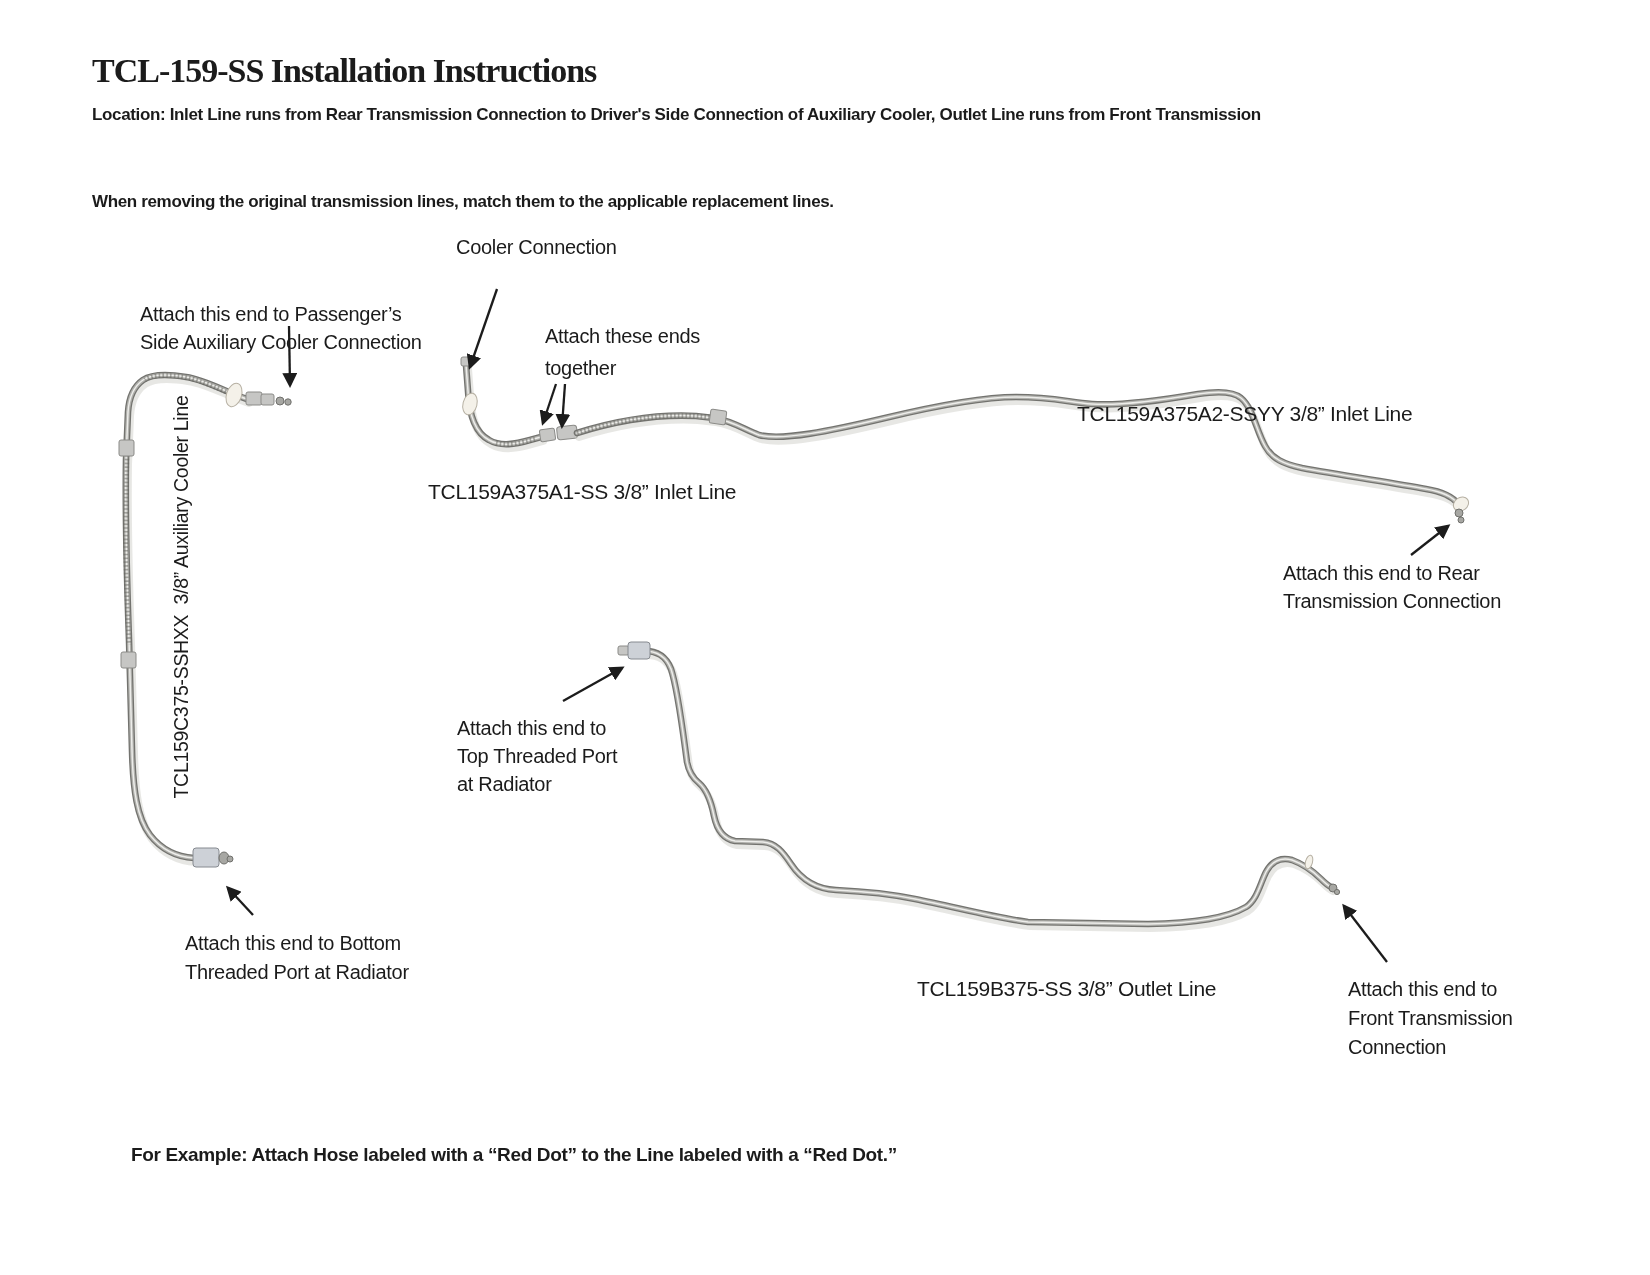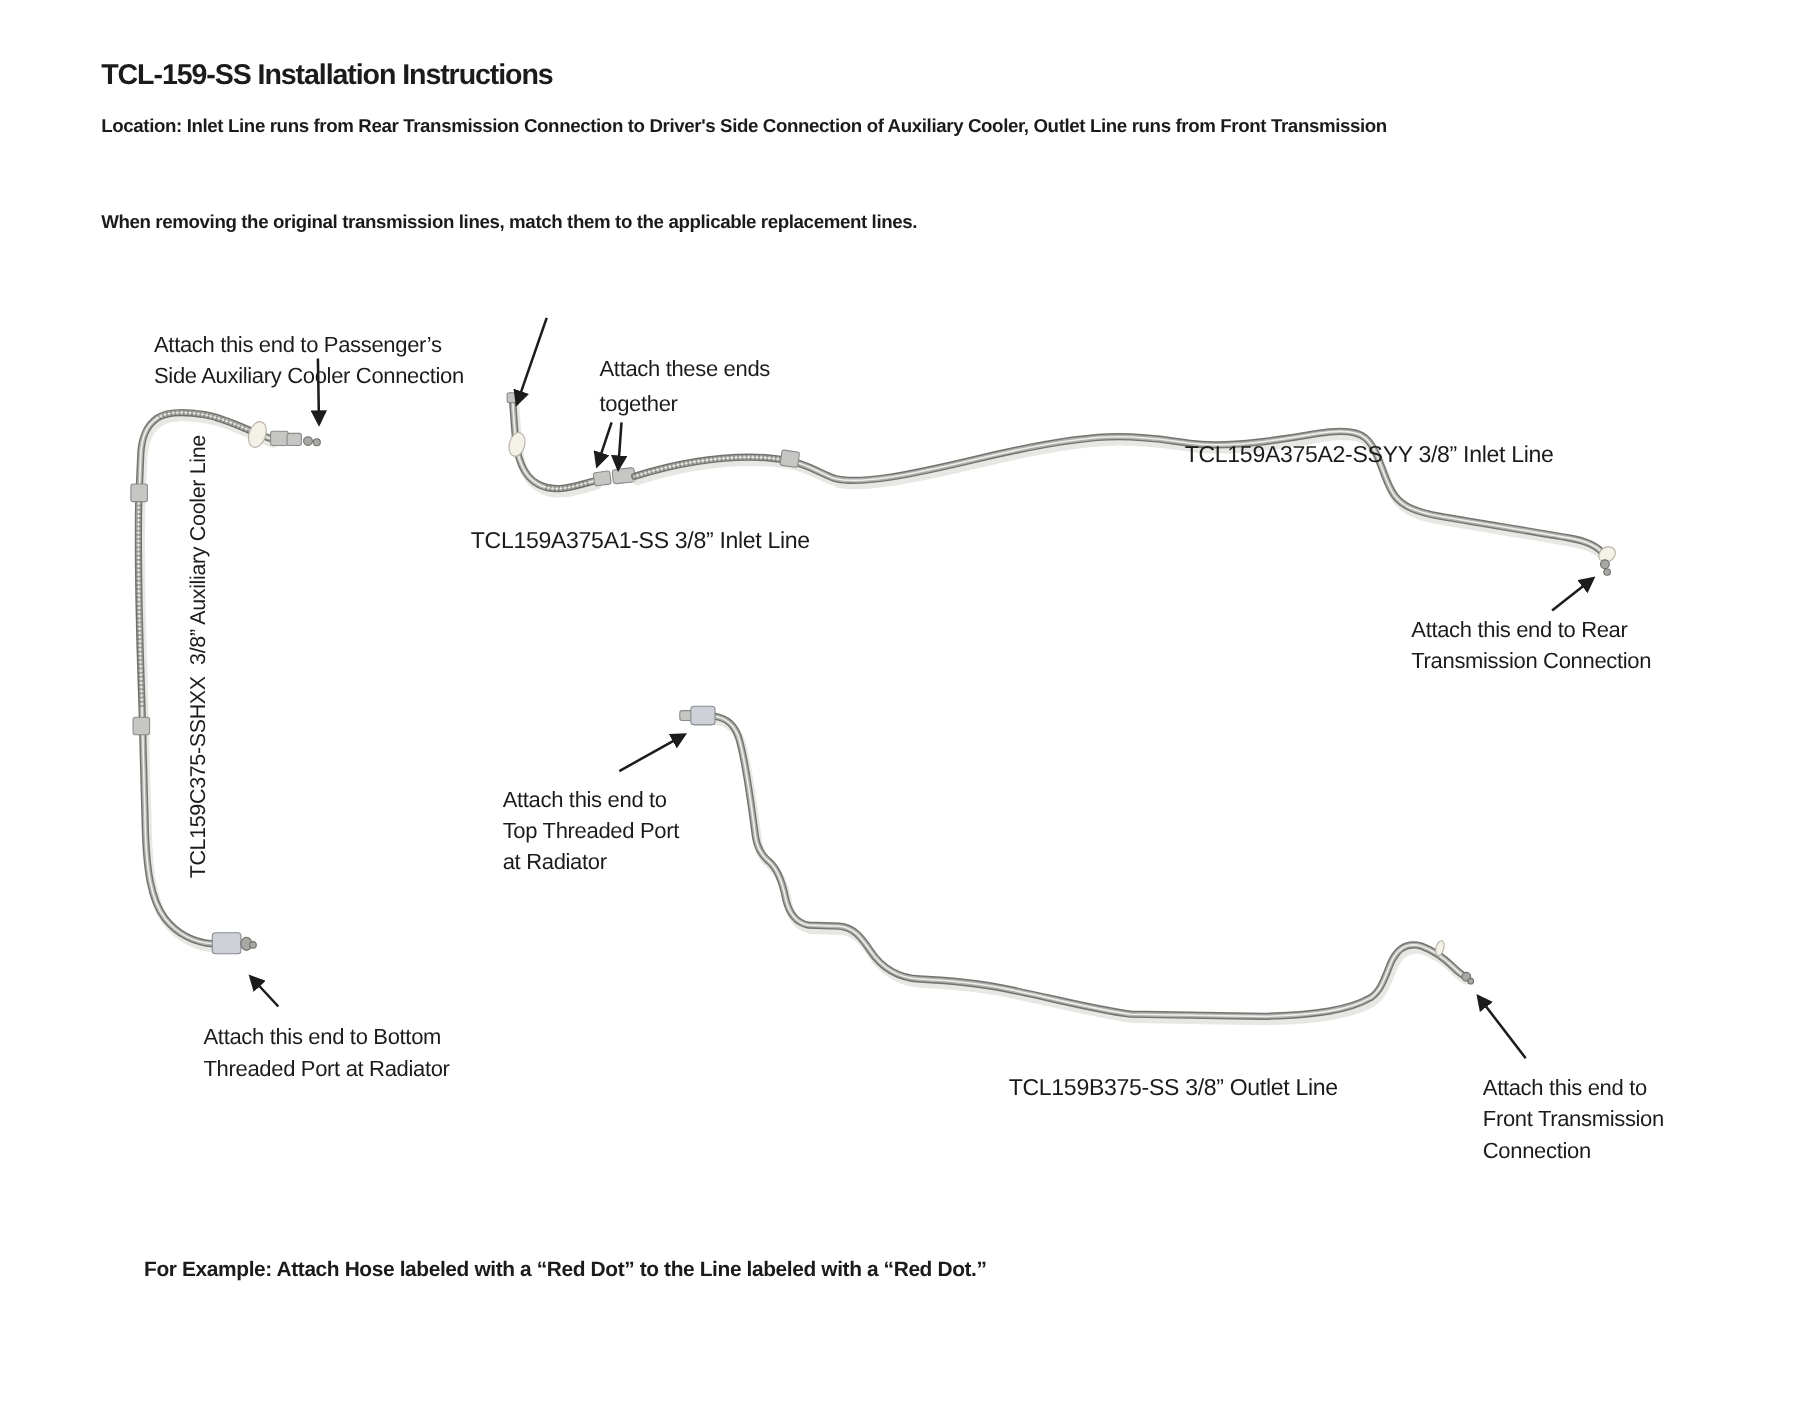--- a/index.html
+++ b/index.html
@@ -1,21 +1,21 @@
 <!DOCTYPE html>
 <html><head>
 <meta charset="utf-8">
 <style>
   html,body{margin:0;padding:0;}
   body{
     width:1650px;height:1275px;background:#ffffff;position:relative;overflow:hidden;
     font-family:"Liberation Sans",sans-serif;color:#1b1b1b;
   }
   .abs{position:absolute;}
-  .title{font-size:26px;font-weight:bold;letter-spacing:-1px;}
+  .title{font-size:34px;font-weight:bold;letter-spacing:-1px;font-family:Liberation Serif, serif;}
   .bold-note{font-size:17px;font-weight:bold;letter-spacing:-0.35px;line-height:27px;}
   .lbl{font-size:20px;letter-spacing:-0.3px;line-height:28px;white-space:nowrap;}
   .plbl{font-size:21px;letter-spacing:-0.3px;white-space:nowrap;margin-top:40px;}
   .footer{font-size:19px;font-weight:bold;letter-spacing:-0.35px;line-height:30px;white-space:nowrap;}
   .rot{
     position:absolute;left:181px;top:597px;
     transform:translate(-50%,-50%) rotate(-90deg);
     font-size:19.5px;letter-spacing:-0.3px;white-space:pre;
   }
   svg{position:absolute;left:0;top:0;}
@@ -118,20 +118,21 @@
     <path class="arr" d="M 1387 962 L 1344 906"></path>
   </g>
 </svg>
 
 <div class="abs lbl" style="left:140px;top:268px;margin-top:32px;">
   <div>Attach this end to Passenger’s</div>
   <div>Side Auxiliary Cooler Connection</div>
 </div>
 
 <div class="abs lbl" style="left:456px;top:233px;">
+  <div>Cooler Connection</div>
 </div>
 
 <div class="abs lbl" style="left:545px;top:320px;line-height:32px;">
   <div>Attach these ends</div>
   <div>together</div>
 </div>
 
 <div class="abs plbl" style="left:1077px;top:362px;">TCL159A375A2-SSYY 3/8” Inlet Line</div>
 
 <div class="abs plbl" style="left:428px;top:440px;">TCL159A375A1-SS 3/8” Inlet Line</div>

